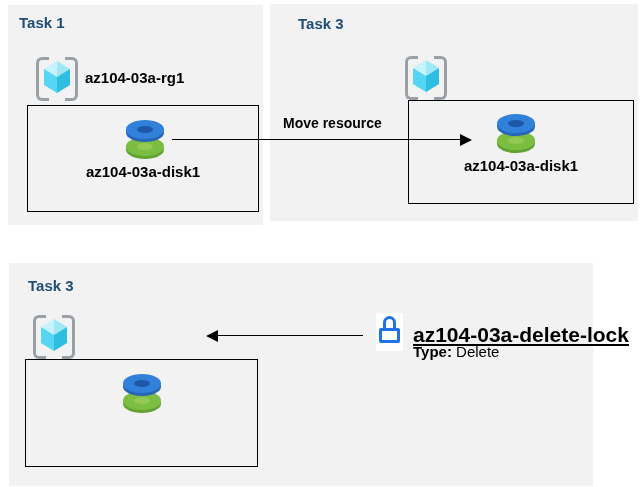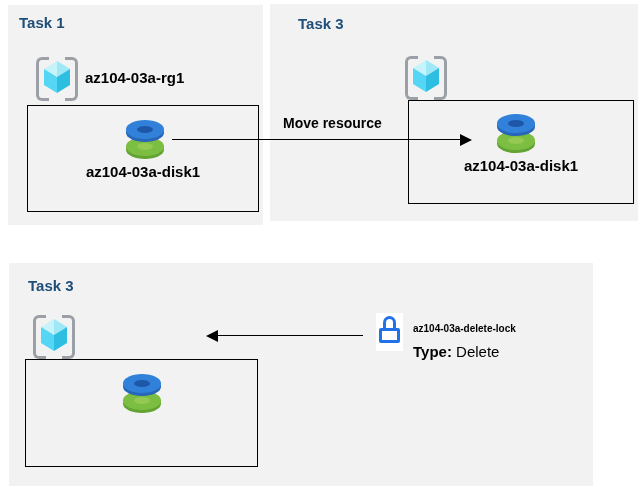--- a/index.html
+++ b/index.html
@@ -53,21 +53,21 @@
   
   .hline{position:absolute;height:0;border-top:1.5px solid #000;}
   .arrow-right{position:absolute;width:0;height:0;border-top:6px solid transparent;border-bottom:6px solid transparent;border-left:12px solid #000;}
   .arrow-left{position:absolute;width:0;height:0;border-top:6px solid transparent;border-bottom:6px solid transparent;border-right:12px solid #000;}
   .move-label{position:absolute;font-size:14px;font-weight:700;white-space:nowrap;}
 
   
   .lock-badge{position:absolute;width:27px;height:38px;background:#ffffff;}
   .lock-shackle{width:13px;height:12px;border:3px solid var(--lock-blue);border-bottom:none;border-radius:7px 7px 0 0;margin:3px auto 0;box-sizing:border-box;}
   .lock-body{width:21px;height:15px;border:3px solid var(--lock-blue);border-radius:2px;background:#fff;margin:0 auto;box-sizing:border-box;}
-  .lock-name{position:absolute;font-size:10px;font-weight:700;white-space:nowrap;}
+  .lock-name{position:absolute;font-size:21px;font-weight:700;white-space:nowrap;text-decoration:underline;}
   .lock-type{position:absolute;font-size:15px;white-space:nowrap;}
   .lock-type .b{font-weight:700;}
 </style>
 </head>
 <body>
 
 <div class="canvas">
 
   <div class="panel" id="panel-task1">
     <div class="task-title" style="left:11px;top:9px;text-align:center;">Task 1</div>

